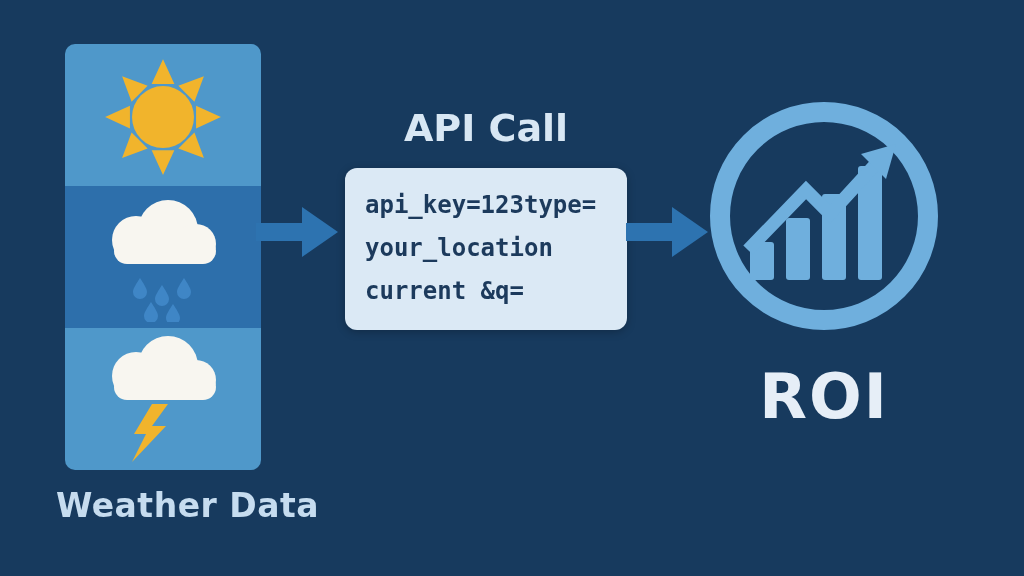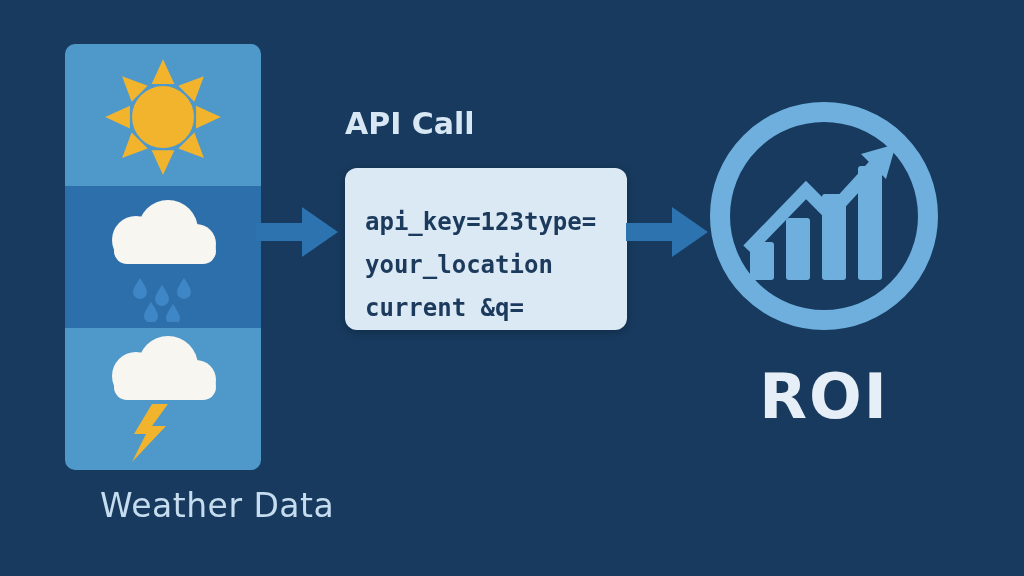--- a/index.html
+++ b/index.html
@@ -13,37 +13,37 @@
   .weather-panel {
     position:absolute; left:65px; top:44px; width:196px; height:426px;
     border-radius:10px; overflow:hidden; display:flex; flex-direction:column;
   }
   .panel-section { flex:1; display:flex; align-items:center; justify-content:center; }
   .panel-section.light { background:#4f98ca; }
   .panel-section.dark  { background:#2d6fab; }
 
   .weather-label {
     position:absolute; left:56px; top:486px; width:300px;
-    font-size:33px; font-weight:normal; color:#c6dcef; letter-spacing:0.5px;margin-left:44px;
+    font-size:33px; font-weight:bold; color:#c6dcef; letter-spacing:0.5px;
   }
 
   
   .arrow { position:absolute; }
   .arrow-1 { left:256px; top:201px; }
   .arrow-2 { left:626px; top:201px; }
 
   
   .api-title {
     position:absolute; left:345px; top:106px; width:282px;
-    font-size:30px; font-weight:bold; color:#d8e7f4;
+    text-align:center; font-size:38px; font-weight:bold; color:#d8e7f4;
   }
   .code-box {
     position:absolute; left:345px; top:168px; width:282px; height:162px;
     background:#dbe9f5; border-radius:12px; box-sizing:border-box;
-    padding:33px 20px; box-shadow:0 2px 8px rgba(0,0,0,0.25);
+    padding:16px 20px; box-shadow:0 2px 8px rgba(0,0,0,0.25);
   }
   .code-line {
     font-family:"DejaVu Sans Mono", monospace;
     font-size:24px; font-weight:bold; color:#1c3a5c; line-height:43px;
     white-space:nowrap;
   }
 
   
   .roi-graphic { position:absolute; left:698px; top:90px; }
   .roi-label {

